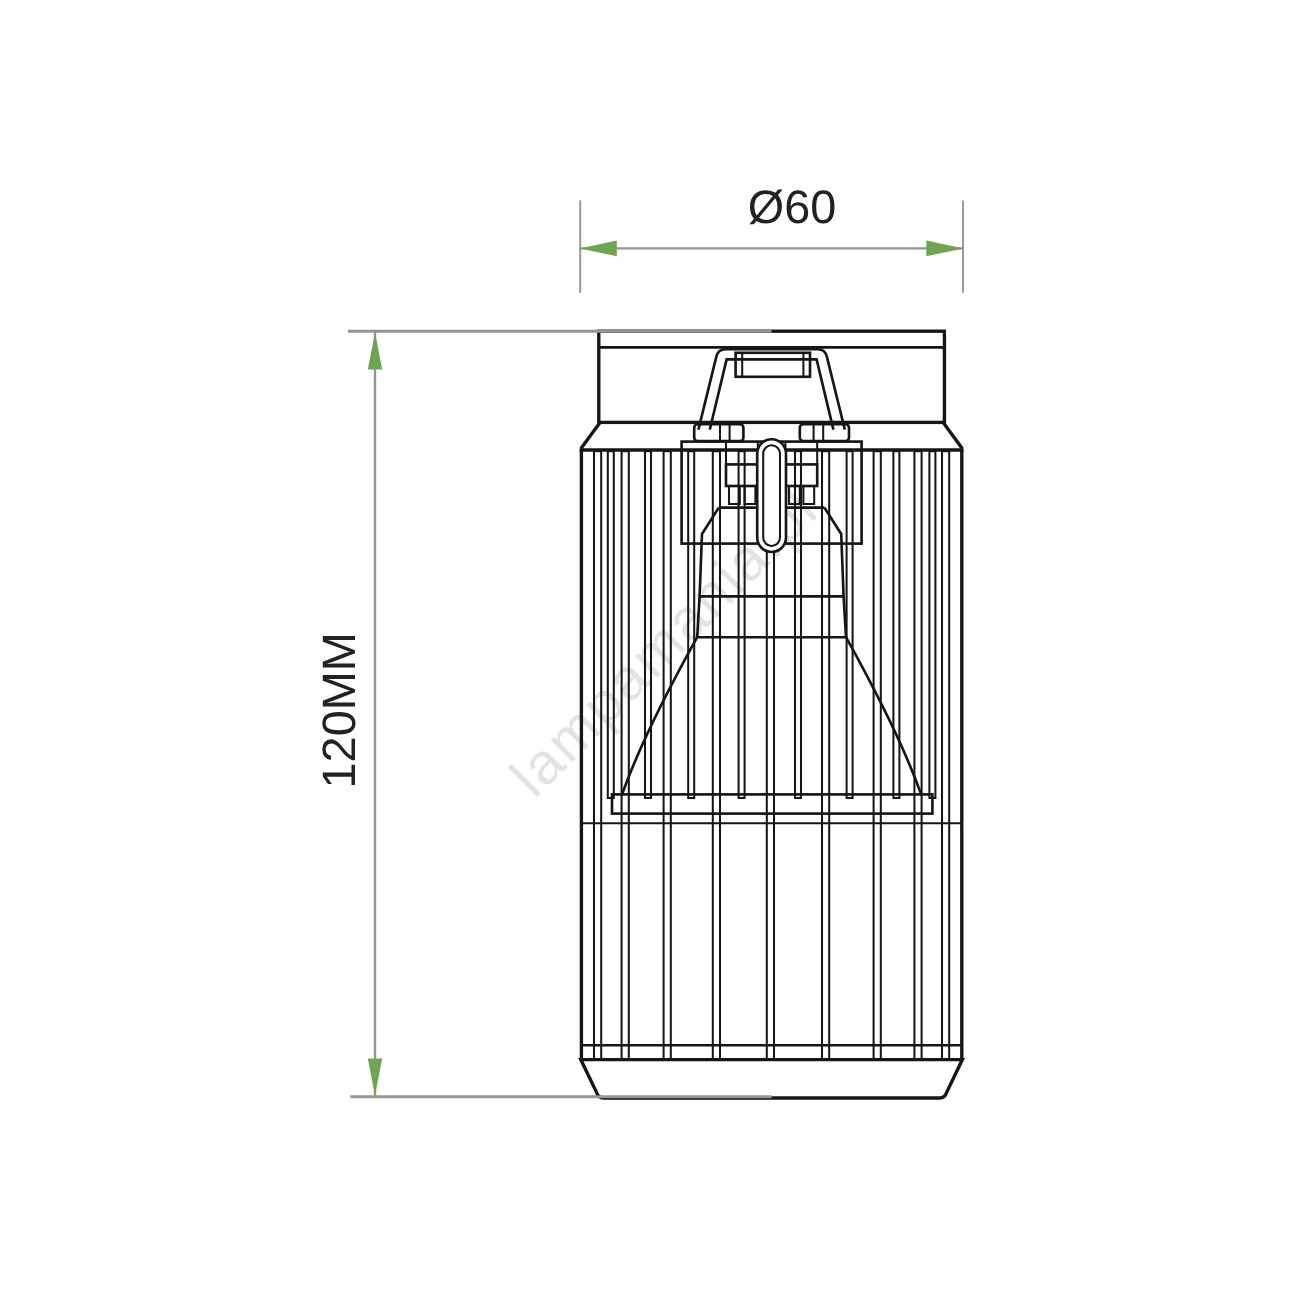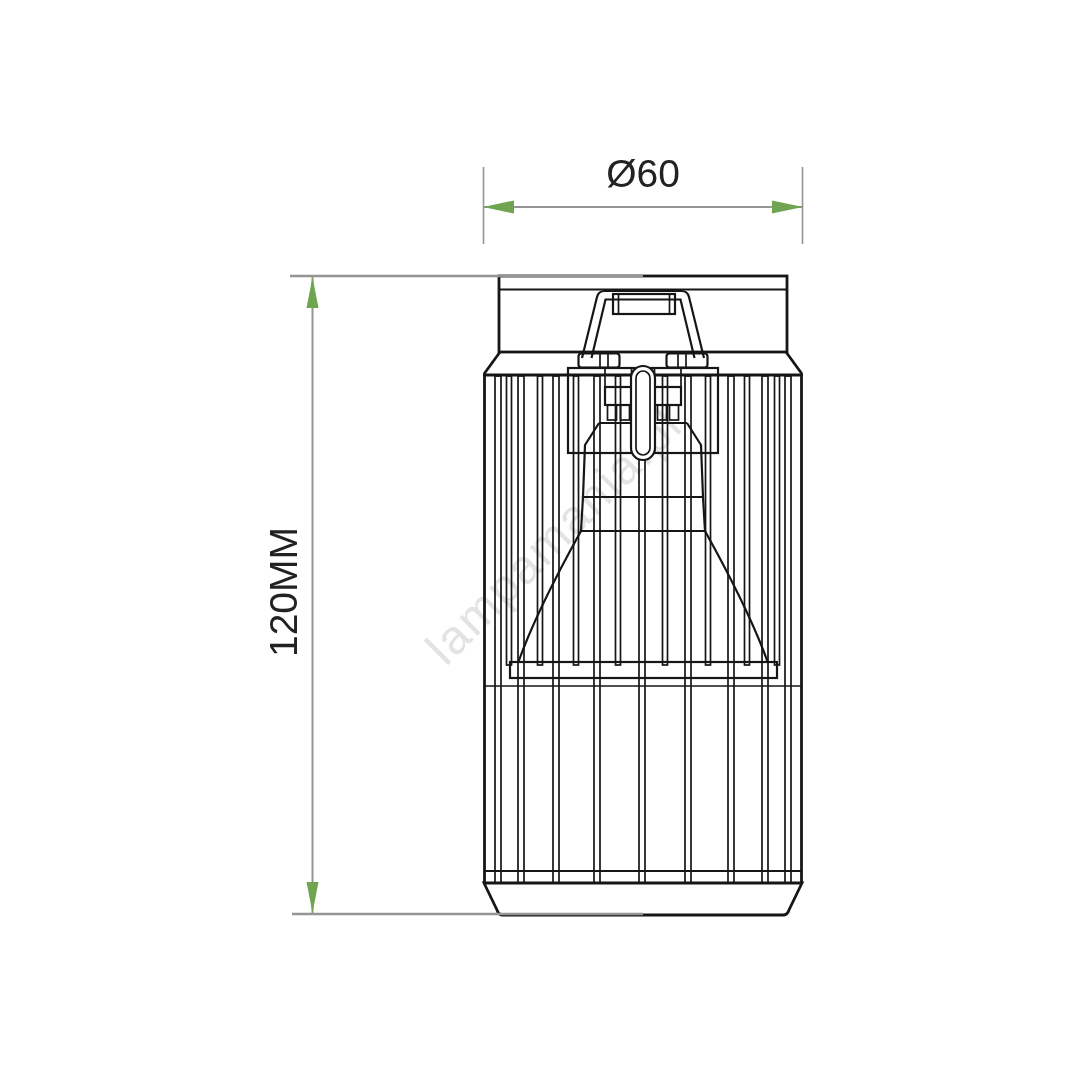--- a/index.html
+++ b/index.html
@@ -19,21 +19,21 @@
   .th{stroke:var(--line);fill:none;stroke-width:1.7;}
   .gray{stroke:var(--dimension-line);fill:none;stroke-width:2;}
   .grayth{stroke:var(--dimension-line);fill:none;stroke-width:1.6;}
   .grayext{stroke:var(--dimension-line);fill:none;stroke-width:2.6;}
   .arrow{fill:var(--arrow-green);stroke:none;}
   .wf{fill:#fff;}
   .dim-label{
     position:absolute;color:var(--dim-text);font-size:39px;
     white-space:nowrap;user-select:none;
   }
-  .dim-width{left:643px;top:174px;transform:translate(-50%,-50%);}
+  .dim-width{left:660px;top:174px;transform:translate(-50%,-50%);}
   .dim-height{left:284px;top:592px;transform:translate(-50%,-50%) rotate(-90deg);}
 </style>
 </head>
 <body>
 
 <div class="canvas">
 
   <div class="watermark">lampamania.pl</div>
 
   <svg width="1080" height="1080" viewBox="0 0 1080 1080">

